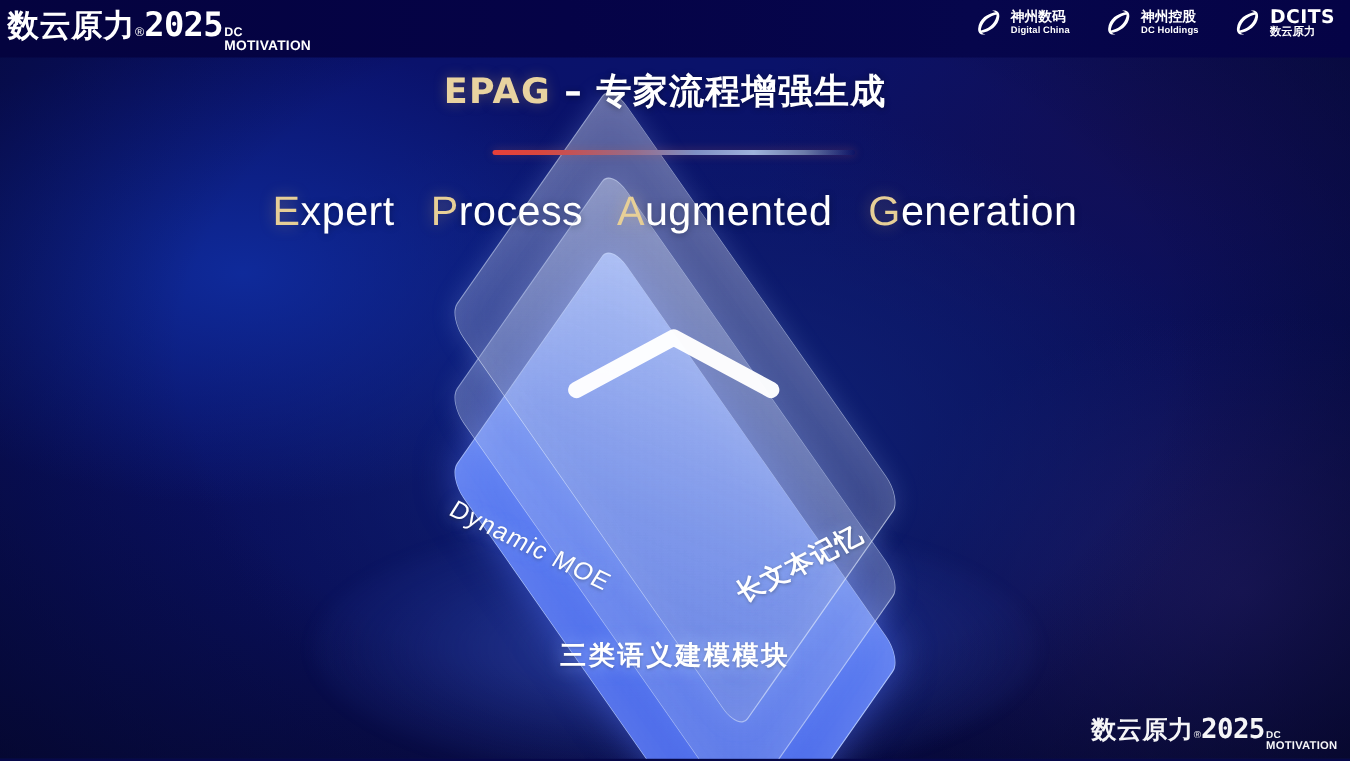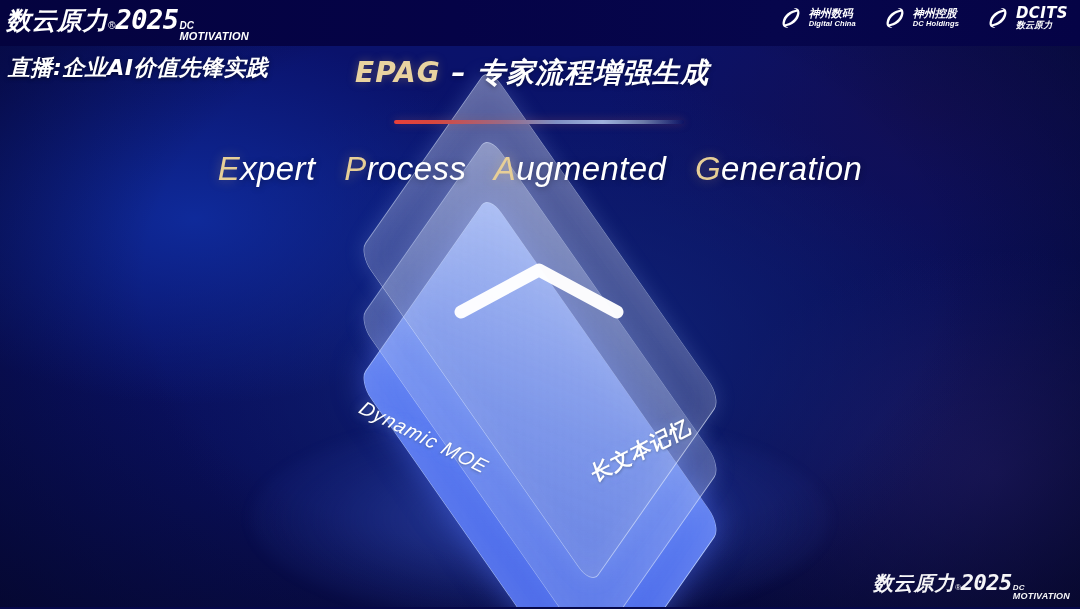--- a/index.html
+++ b/index.html
@@ -14,21 +14,20 @@
   #stage {
     position:absolute; inset:0;
     width:1080px; height:607px;
     overflow:hidden;
     background:
       radial-gradient(ellipse 520px 300px at 18% 36%, #0f2a9a 0%, rgba(15,42,154,0) 62%),
       radial-gradient(ellipse 620px 420px at 52% 58%, #102378 0%, rgba(16,35,120,0) 66%),
       radial-gradient(ellipse 420px 320px at 92% 78%, #1d1a63 0%, rgba(29,26,99,0) 70%),
       radial-gradient(ellipse 460px 280px at 86% 18%, #120f56 0%, rgba(18,15,86,0) 70%),
       linear-gradient(165deg,#0a1270 0%, #0a1268 30%, #090f57 62%, #080a3e 100%);
-    font-style: italic;
   }
   #vignette {
     position:absolute; inset:0; pointer-events:none;
     background:
       radial-gradient(ellipse 760px 520px at 50% 46%, rgba(0,0,0,0) 52%, rgba(3,4,32,.72) 100%);
   }
 
   
   #header {
     position:absolute; left:0; top:0; width:1080px; height:46px;
@@ -242,21 +241,20 @@
         <path d="M9 33 C22 32 32 24 33 13 C33.6 7 29.5 4 24 5.5 C28.5 6 30.4 9 29.4 13 C27.4 21.5 19 29 9 30 Z" fill="#ffffff"></path>
       </svg>
       <div class="p-txt">
         <span class="p-cn big">DCITS</span>
         <span class="p-en sm">数云原力</span>
       </div>
     </div>
 
   </div>
 
-  <div id="live-title">直播:企业AI价值先锋实践</div>
 
   <div id="headline">
     <span class="gold">EPAG</span><span class="wht"> – </span><span class="wht">专家流程增强生成</span>
   </div>
 
   <div id="rule"></div>
 
   <div id="subtitle">
     <span><span class="cap">E</span><span class="rest">xpert</span></span>
     <span class="rest">&nbsp;</span>
@@ -274,20 +272,21 @@
     <div class="layer l3"></div>
     <div class="layer l2"></div>
     <div class="layer l1"></div>
 
     <svg id="chevron" viewBox="0 0 180 62">
       <path d="M12 54 L90 12 L168 54" fill="none" stroke="#ffffff" stroke-width="13" stroke-linecap="round" stroke-linejoin="round" opacity="0.97"></path>
     </svg>
 
     <div class="lbl" id="lbl-mid-left">Dynamic MOE</div>
     <div class="lbl" id="lbl-mid-right">长文本记忆</div>
+    <div class="lbl" id="lbl-bottom">三类语义建模模块</div>
   </div>
 
   <div id="brand-bottom" class="brandlogo">
     <span class="bl-cn">数云原力</span>
       <span class="bl-reg">®</span>
       <span class="bl-num">2025</span>
       <span class="bl-stack">
         <span class="bl-dc">DC</span>
         <span class="bl-mot">MOTIVATION</span>
       </span>

